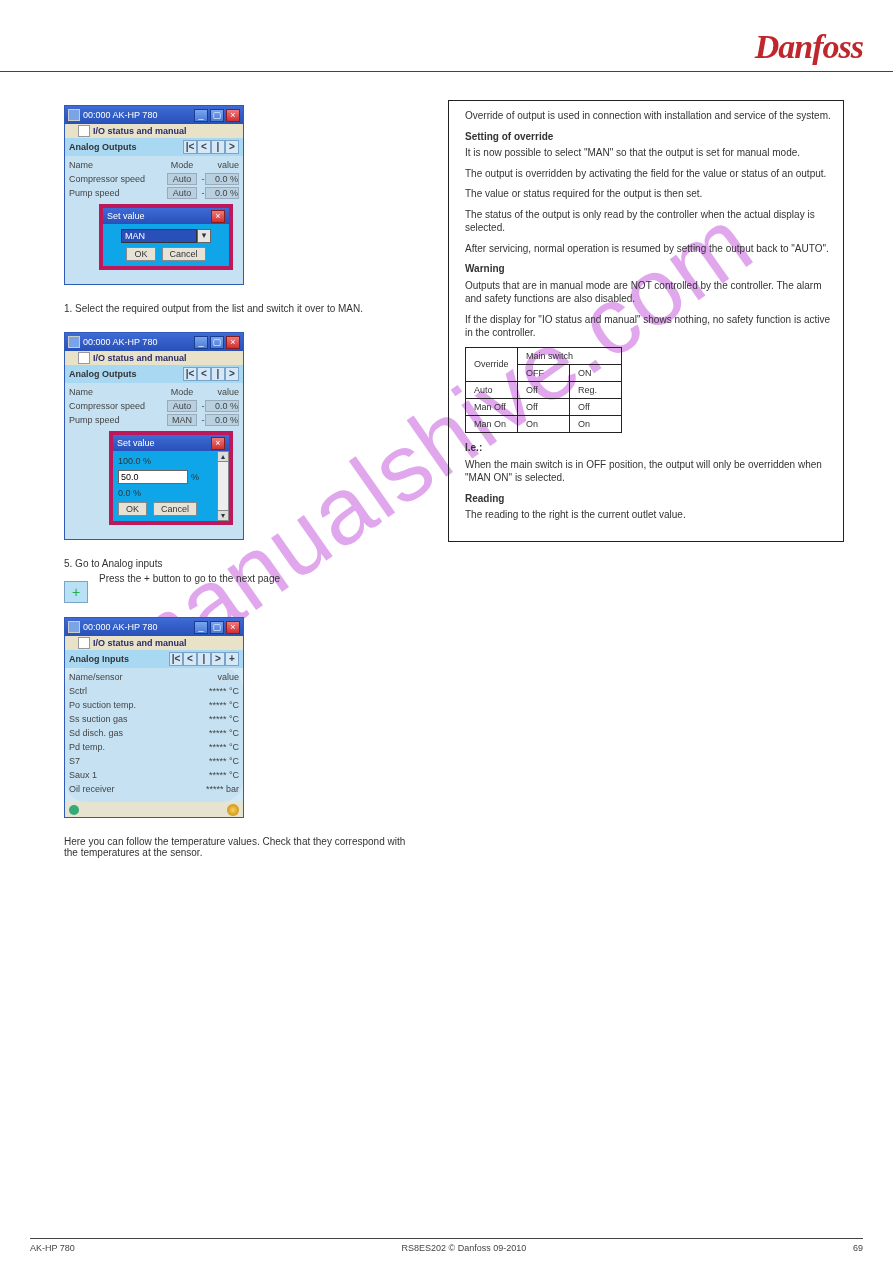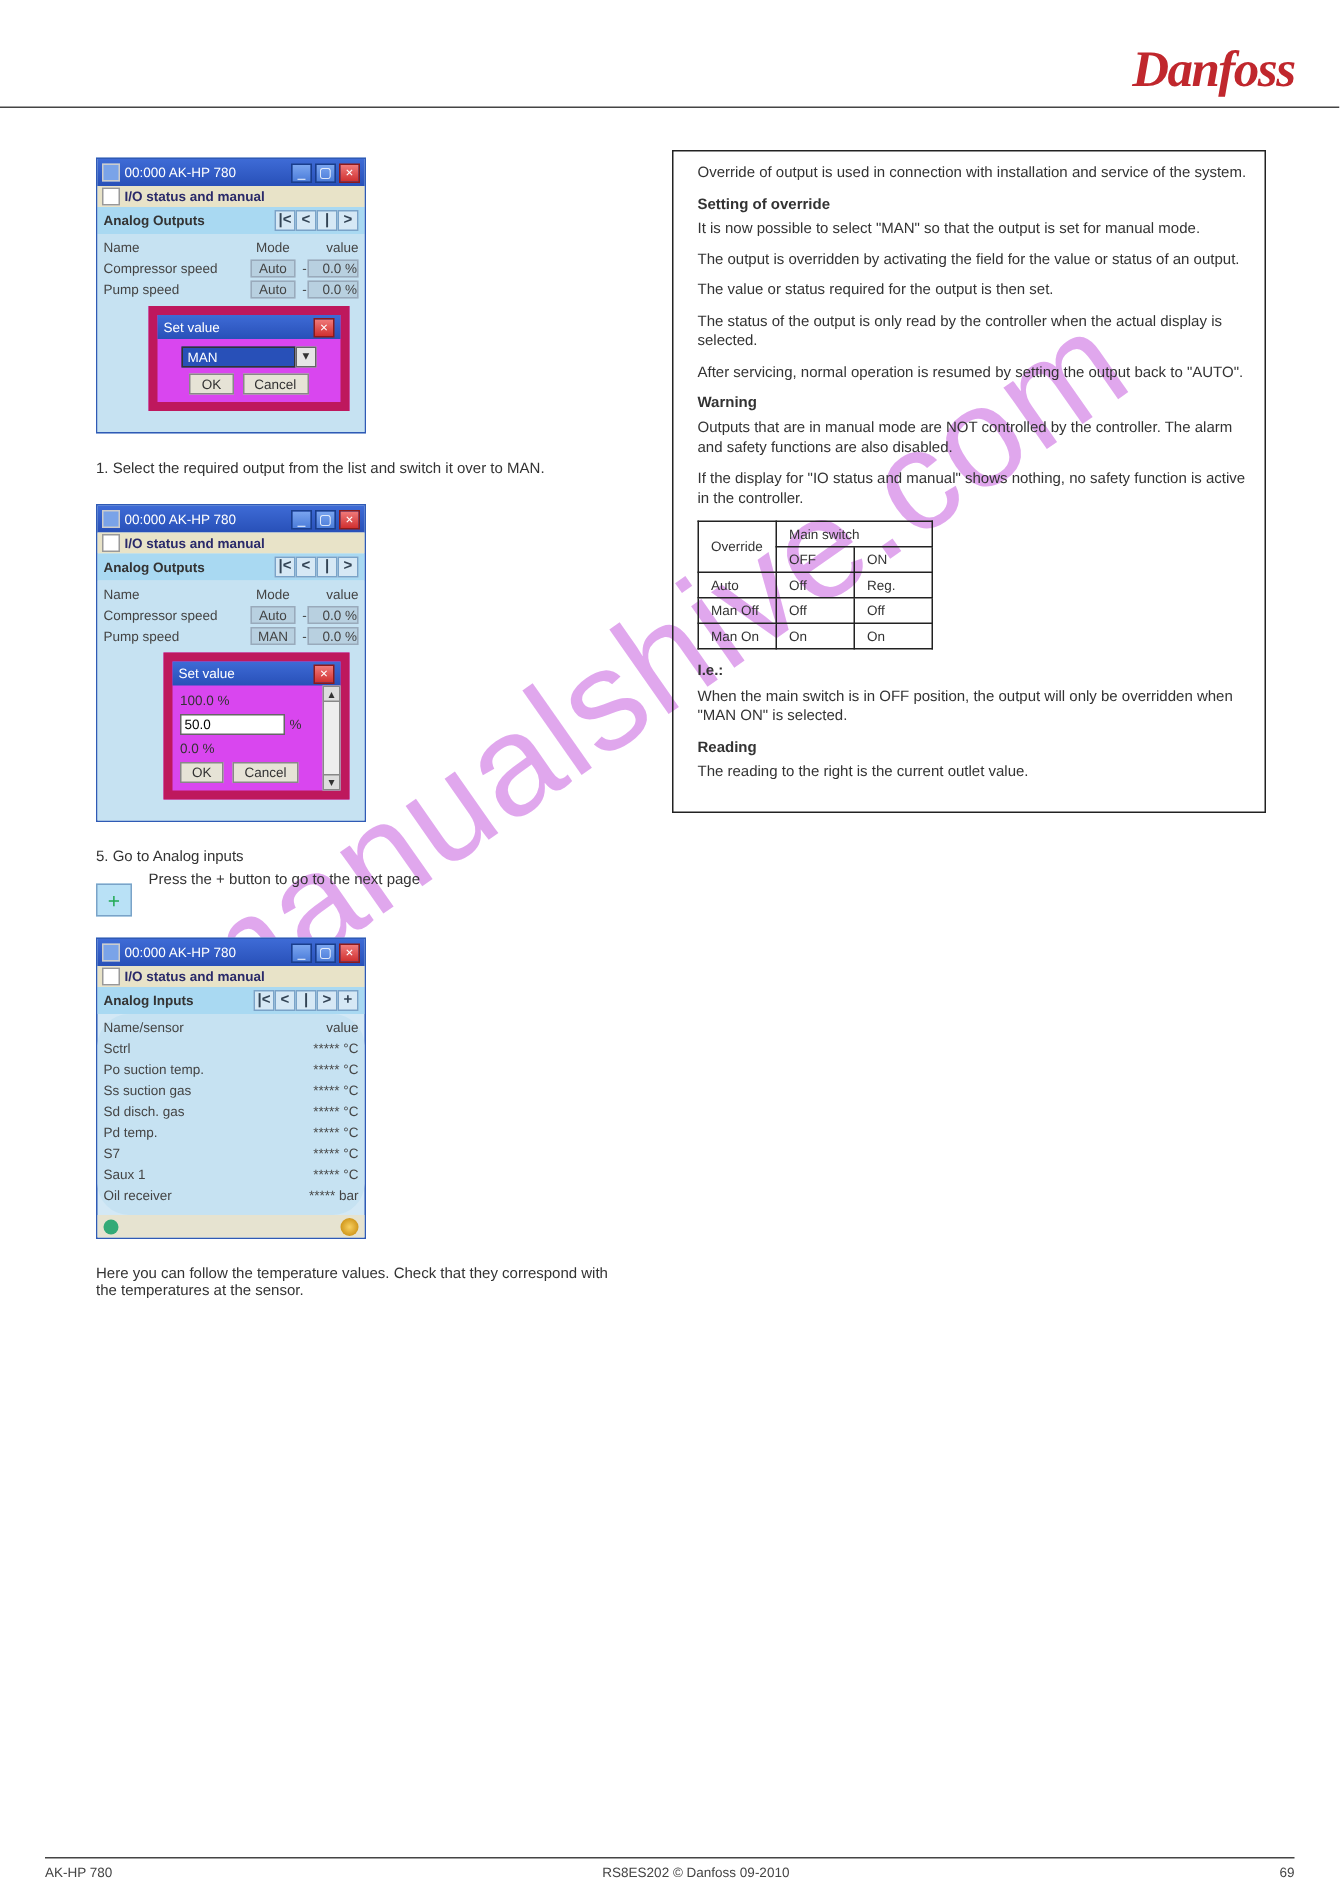--- a/index.html
+++ b/index.html
@@ -105,21 +105,21 @@
     background: linear-gradient(#7aa5f0,#4b7cd8);
     border: 1px solid #1a3e8c;
     color: #fff;
     font-size: 9px; line-height: 11px; text-align: center;
   }
   .winbtn.close { background: linear-gradient(#f07a7a,#d03030); border-color:#8c1a1a; }
 
   .subbar {
     background: #e8e3c8;
     display:flex; align-items:center;
-    padding: 1px 3px;
+    padding: 1px 13px;
     font-weight: bold;
     color: #2a2a6a;
   }
   .subbar .lock { width:12px;height:12px;background:#fff;border:1px solid #999;margin-right:3px; }
 
   .panel-head {
     background: #a9d9f2;
     display:flex; align-items:center;
     padding: 2px 4px;
     font-weight: bold;
@@ -144,22 +144,22 @@
   .grid-row .c-val {
     width:34px; text-align:right;
     background:#b8d0e0; border:1px solid #9ab;
   }
   .grid-row.header .c-mode,.grid-row.header .c-val{background:transparent;border:none;}
   .grid-row .c-star { width:34px; text-align:right; }
 
   
   .dlg {
     margin: 4px 6px 8px 30px;
-    border: 6px solid #be185d;
-    background:#d946ef;
+    border: 4px solid #be185d;
+    background:#0ea5e9;
   }
   .dlg .dlg-title {
     background: linear-gradient(#3e6bd6, #2850b8);
     color:#fff; padding:2px 4px; display:flex; align-items:center; height:16px;
   }
   .dlg .dlg-title .t { flex:1; font-size:9px; }
   .dlg .body { padding:5px; display:flex; flex-direction:column; gap:4px; align-items:center; }
   .combo {
     display:flex; width:90px;
   }

